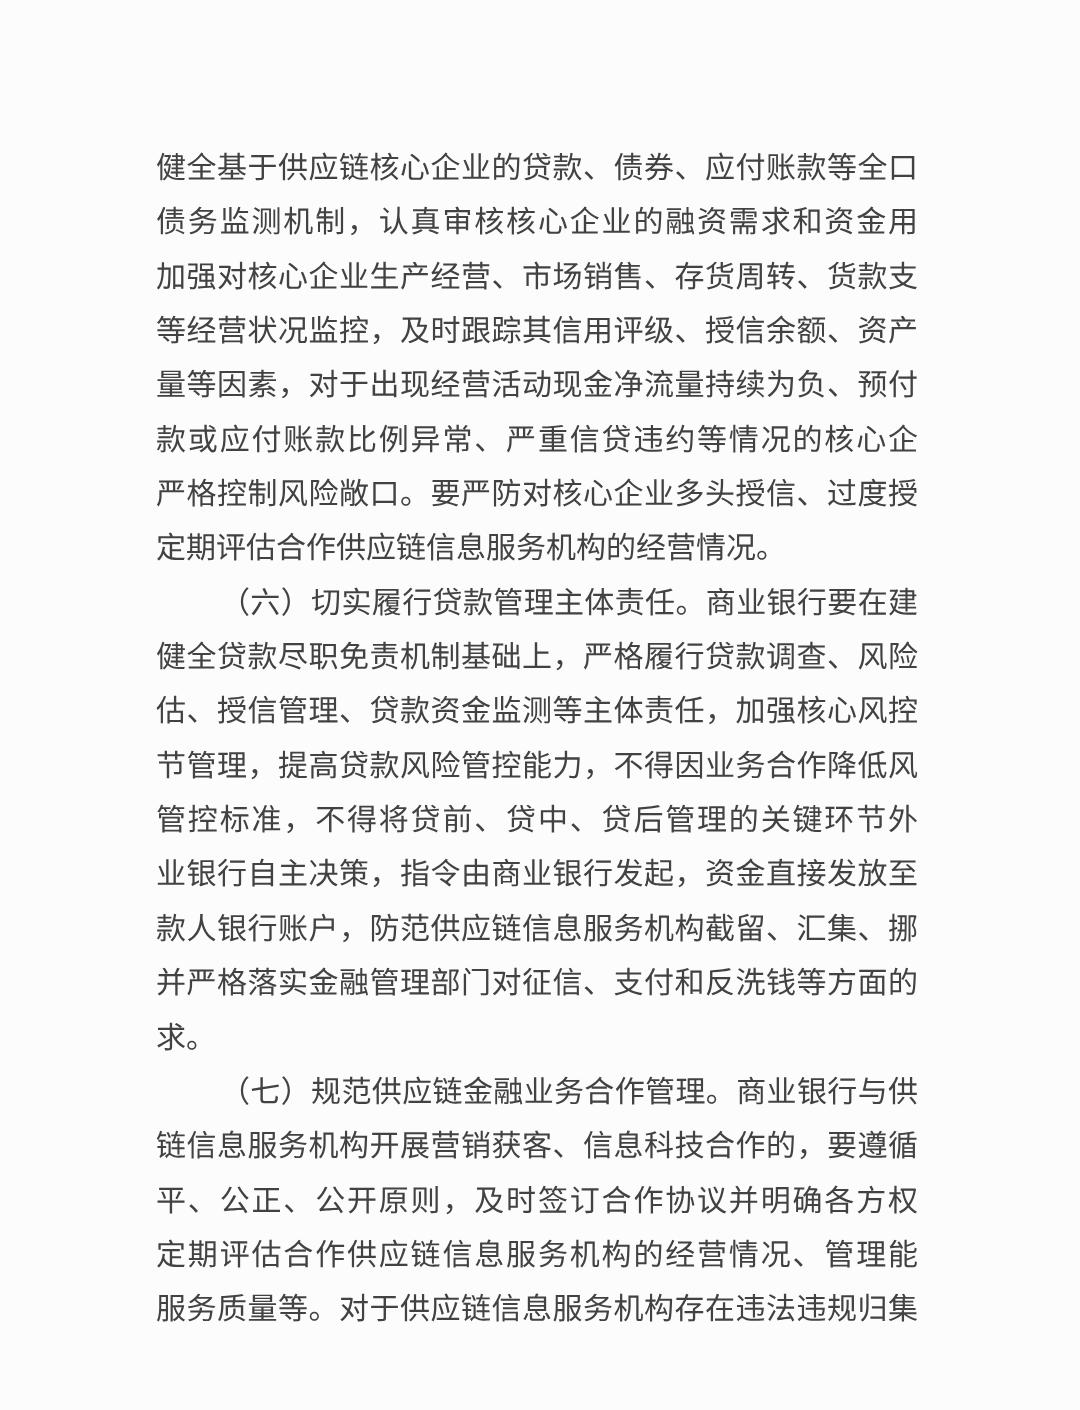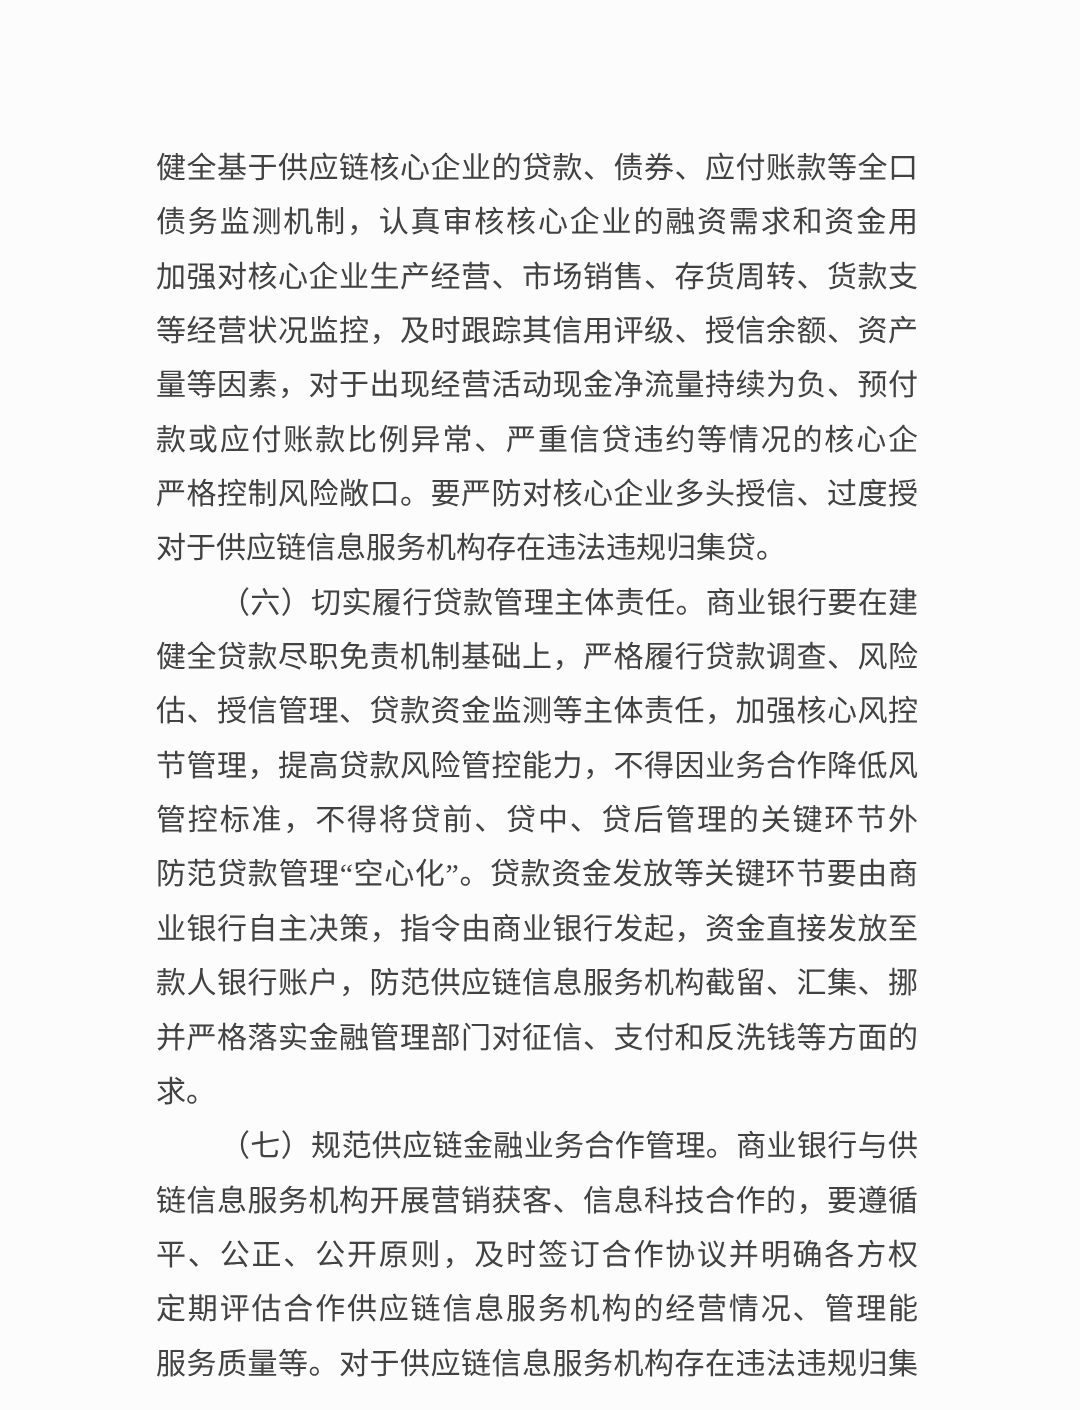--- a/index.html
+++ b/index.html
@@ -47,27 +47,26 @@
 
 <div class="page" style="background: rgb(252, 252, 252);">
   <div class="doc" style="color: rgb(66, 66, 66);">
       <div class="line fill">健全基于供应链核心企业的贷款、债券、应付账款等全口径</div>
       <div class="line fill">债务监测机制，认真审核核心企业的融资需求和资金用途，</div>
       <div class="line fill">加强对核心企业生产经营、市场销售、存货周转、货款支付</div>
       <div class="line fill">等经营状况监控，及时跟踪其信用评级、授信余额、资产质</div>
       <div class="line fill">量等因素，对于出现经营活动现金净流量持续为负、预付账</div>
       <div class="line fill">款或应付账款比例异常、严重信贷违约等情况的核心企业，</div>
       <div class="line fill">严格控制风险敞口。要严防对核心企业多头授信、过度授信</div>
-      <div class="line">对于供应链信息服务机构存在违法违规归集贷。</div>
+      <div class="line">定期评估合作供应链信息服务机构的经营情况。</div>
       <div class="line indent fill">（六）切实履行贷款管理主体责任。商业银行要在建立</div>
       <div class="line fill">健全贷款尽职免责机制基础上，严格履行贷款调查、风险评</div>
       <div class="line fill">估、授信管理、贷款资金监测等主体责任，加强核心风控环</div>
       <div class="line fill">节管理，提高贷款风险管控能力，不得因业务合作降低风险</div>
       <div class="line fill">管控标准，不得将贷前、贷中、贷后管理的关键环节外包，</div>
-      <div class="line fill">防范贷款管理“空心化”。贷款资金发放等关键环节要由商</div>
       <div class="line fill">业银行自主决策，指令由商业银行发起，资金直接发放至借</div>
       <div class="line fill">款人银行账户，防范供应链信息服务机构截留、汇集、挪用，</div>
       <div class="line fill">并严格落实金融管理部门对征信、支付和反洗钱等方面的要</div>
       <div class="line">求。</div>
       <div class="line indent fill">（七）规范供应链金融业务合作管理。商业银行与供应</div>
       <div class="line fill">链信息服务机构开展营销获客、信息科技合作的，要遵循公</div>
       <div class="line fill">平、公正、公开原则，及时签订合作协议并明确各方权责，</div>
       <div class="line fill">定期评估合作供应链信息服务机构的经营情况、管理能力、</div>
       <div class="line fill">服务质量等。对于供应链信息服务机构存在违法违规归集贷</div>
     </div>

